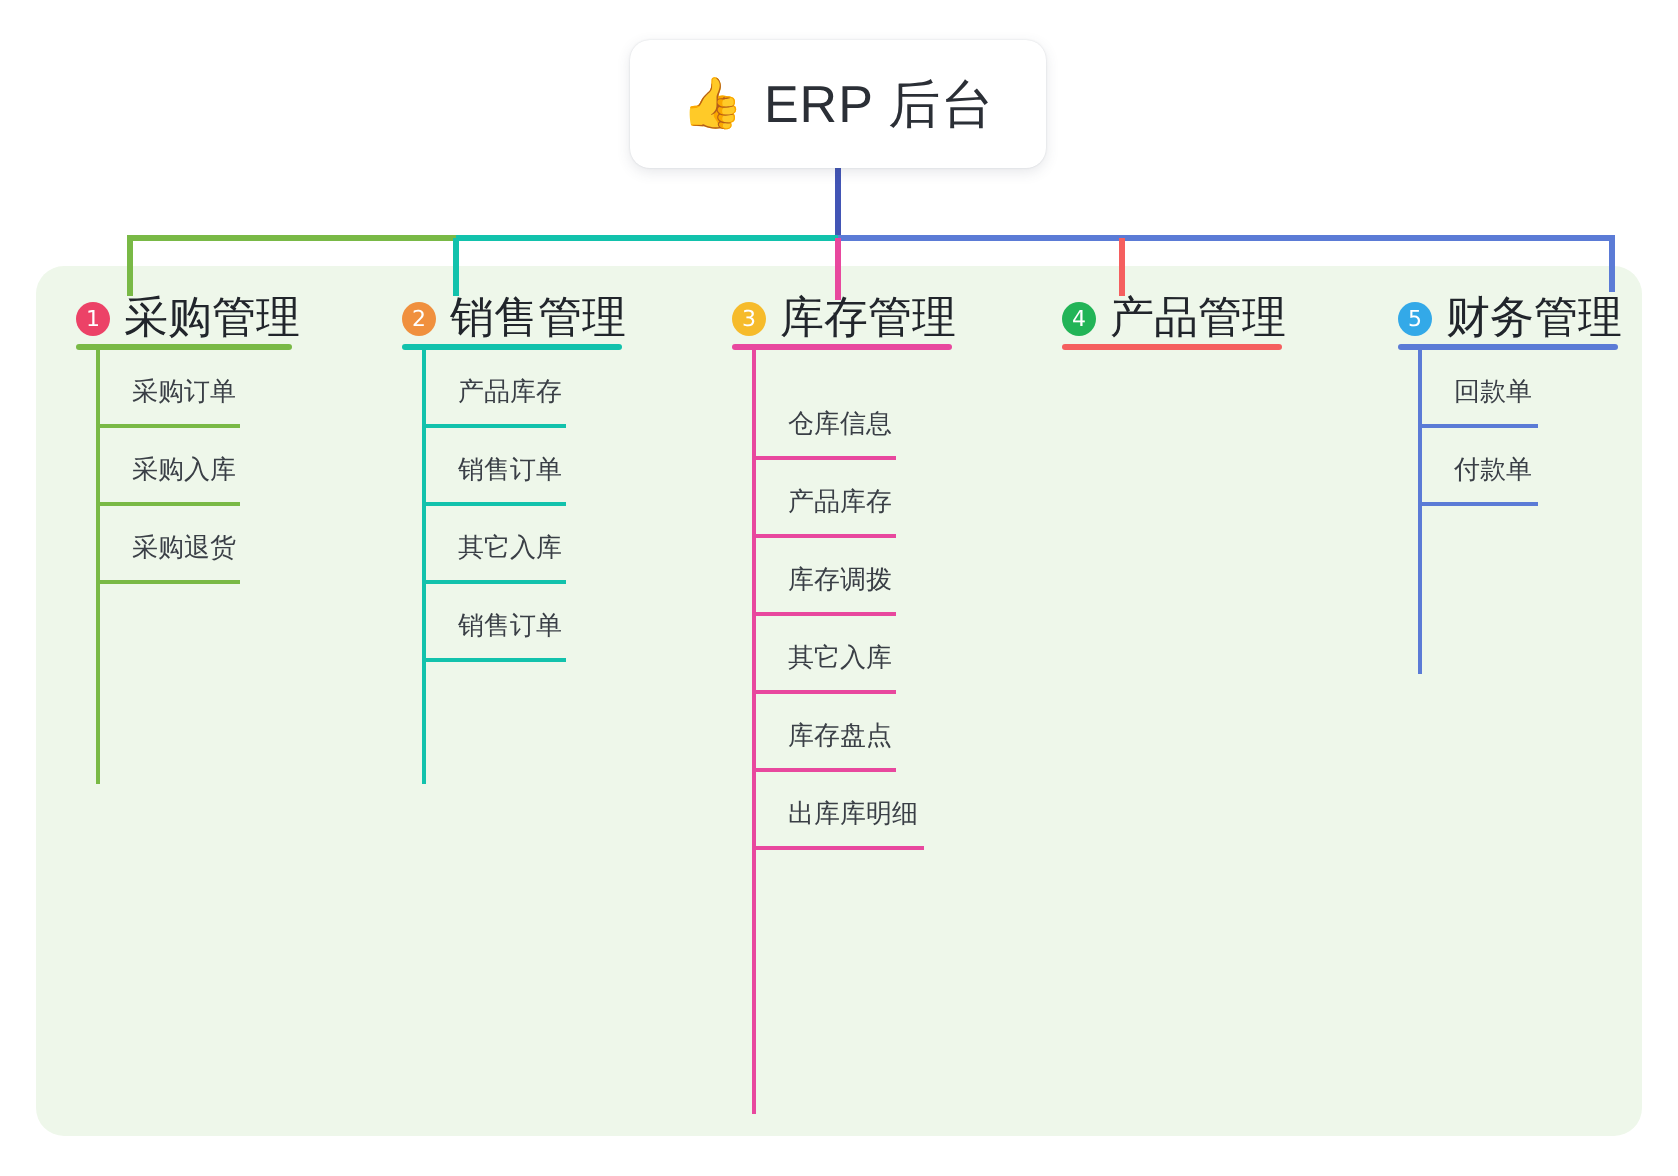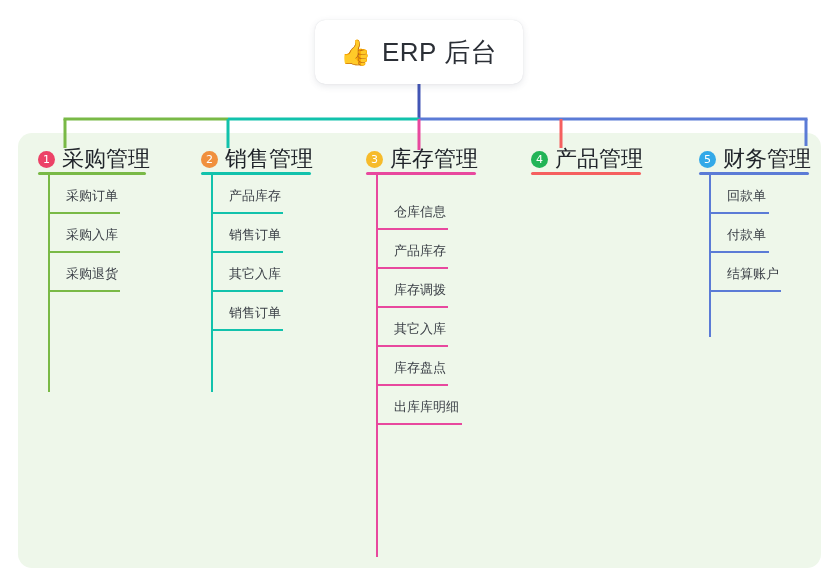--- a/index.html
+++ b/index.html
@@ -192,21 +192,17 @@
         <div class="items" style="padding-top: 3px;">
           <div class="spine" style="background: rgb(91, 123, 214); height: 165px;"></div>
           <div class="item">
             <span class="item-text">回款单</span>
             <div class="item-rule" style="background: rgb(91, 123, 214); width: 60px;"></div>
           </div>
           <div class="item">
             <span class="item-text">付款单</span>
             <div class="item-rule" style="background: rgb(91, 123, 214); width: 60px;"></div>
           </div>
-          <div class="item">
-            <span class="item-text">结算账户</span>
-            <div class="item-rule" style="background: rgb(91, 123, 214); width: 72px;"></div>
-          </div>
         </div>
       </div>
     </div>
 
 </div>
 
 </body></html>

